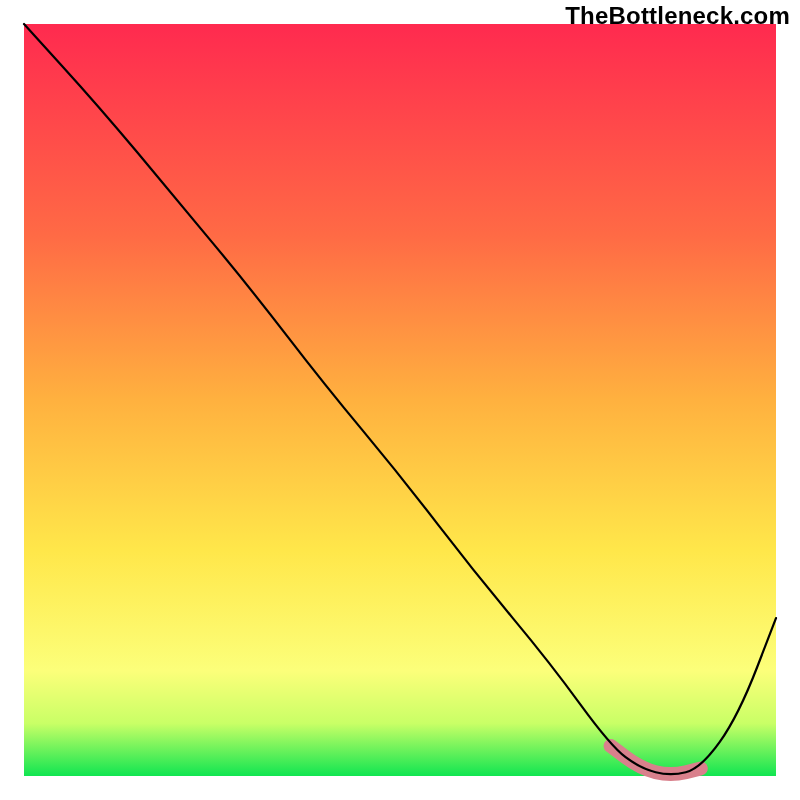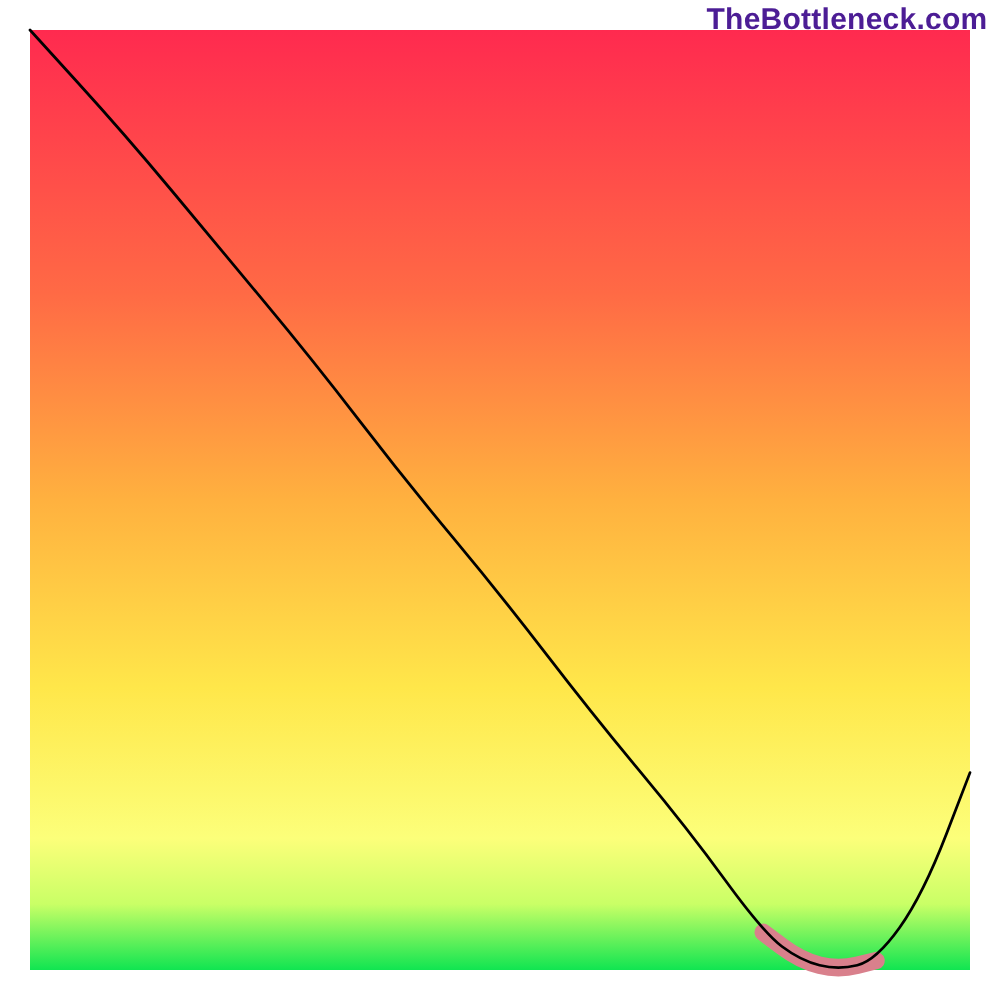--- a/index.html
+++ b/index.html
@@ -20,21 +20,21 @@
     position: absolute;
     inset: 0;
   }
   .watermark {
     position: absolute;
     top: 2px;
     right: 10px;
     font-family: Arial, Helvetica, sans-serif;
     font-size: 24px;
     font-weight: 600;
-    color: #4c1d95;
+    color: #000000;
     letter-spacing: 0.2px;
     user-select: none;
   }
 </style>
 </head>
 <body>
 
 <div class="stage">
 
   <svg viewBox="0 0 800 800" width="800" height="800" xmlns="http://www.w3.org/2000/svg">

